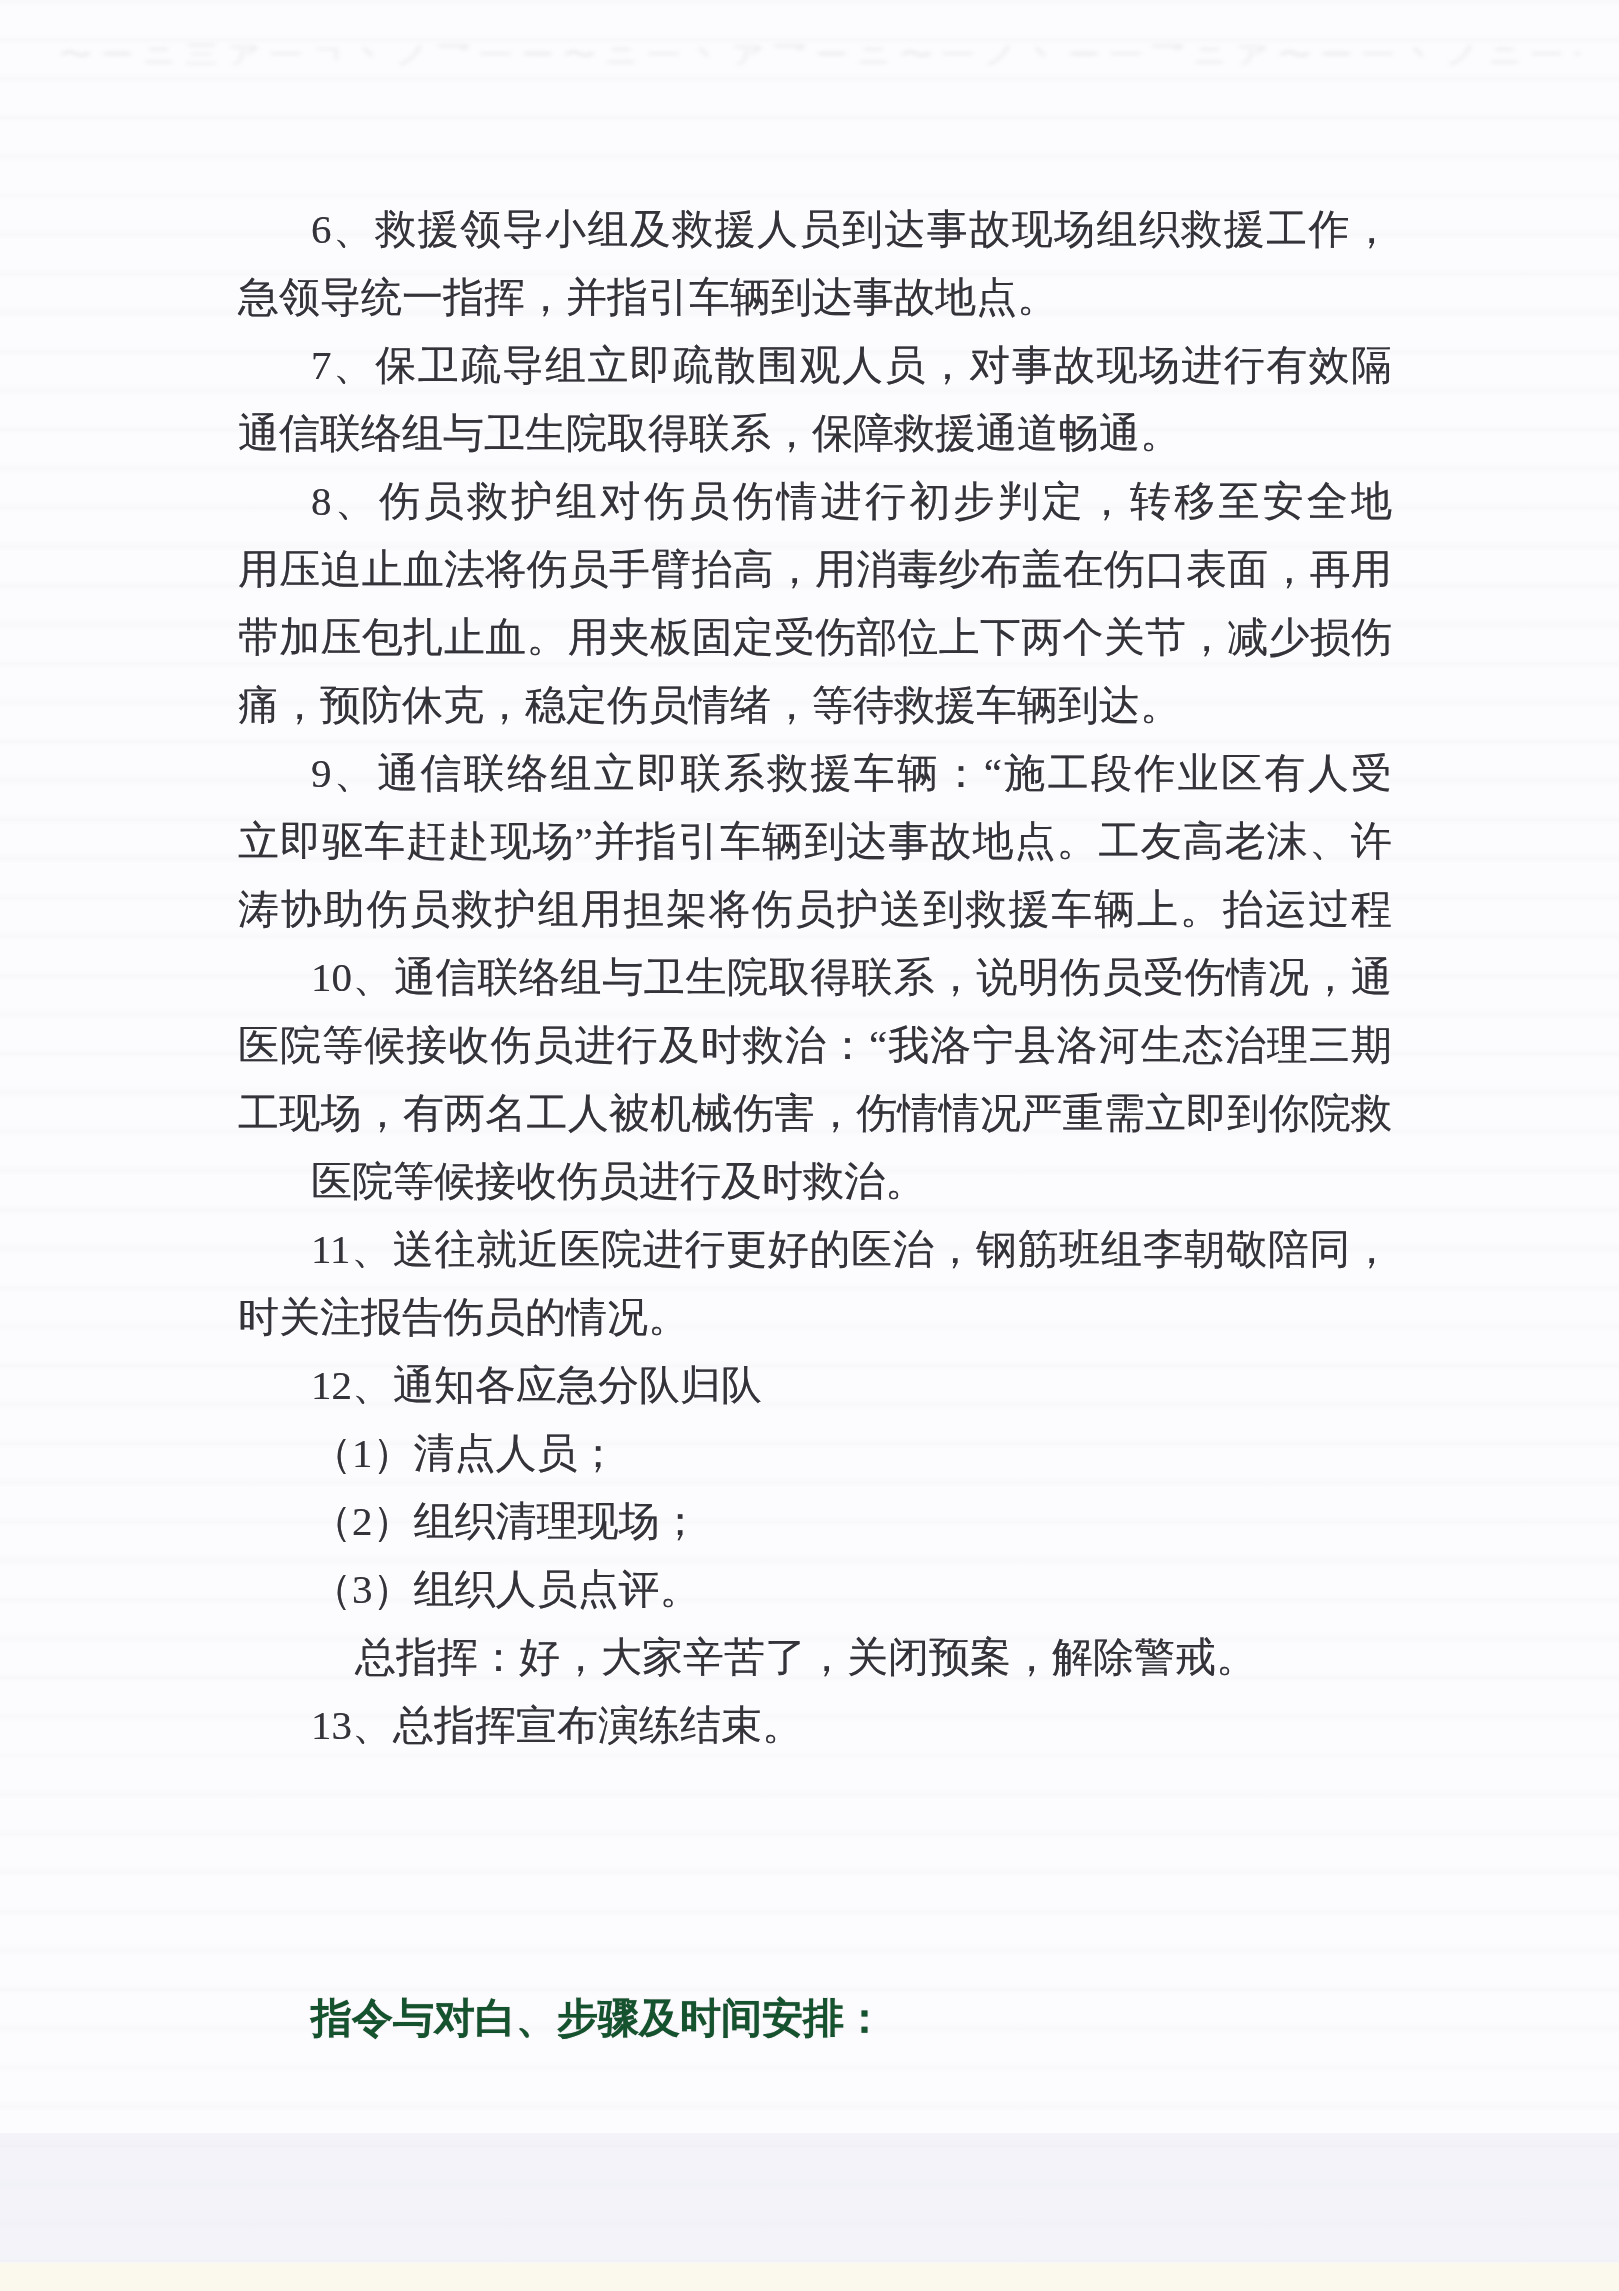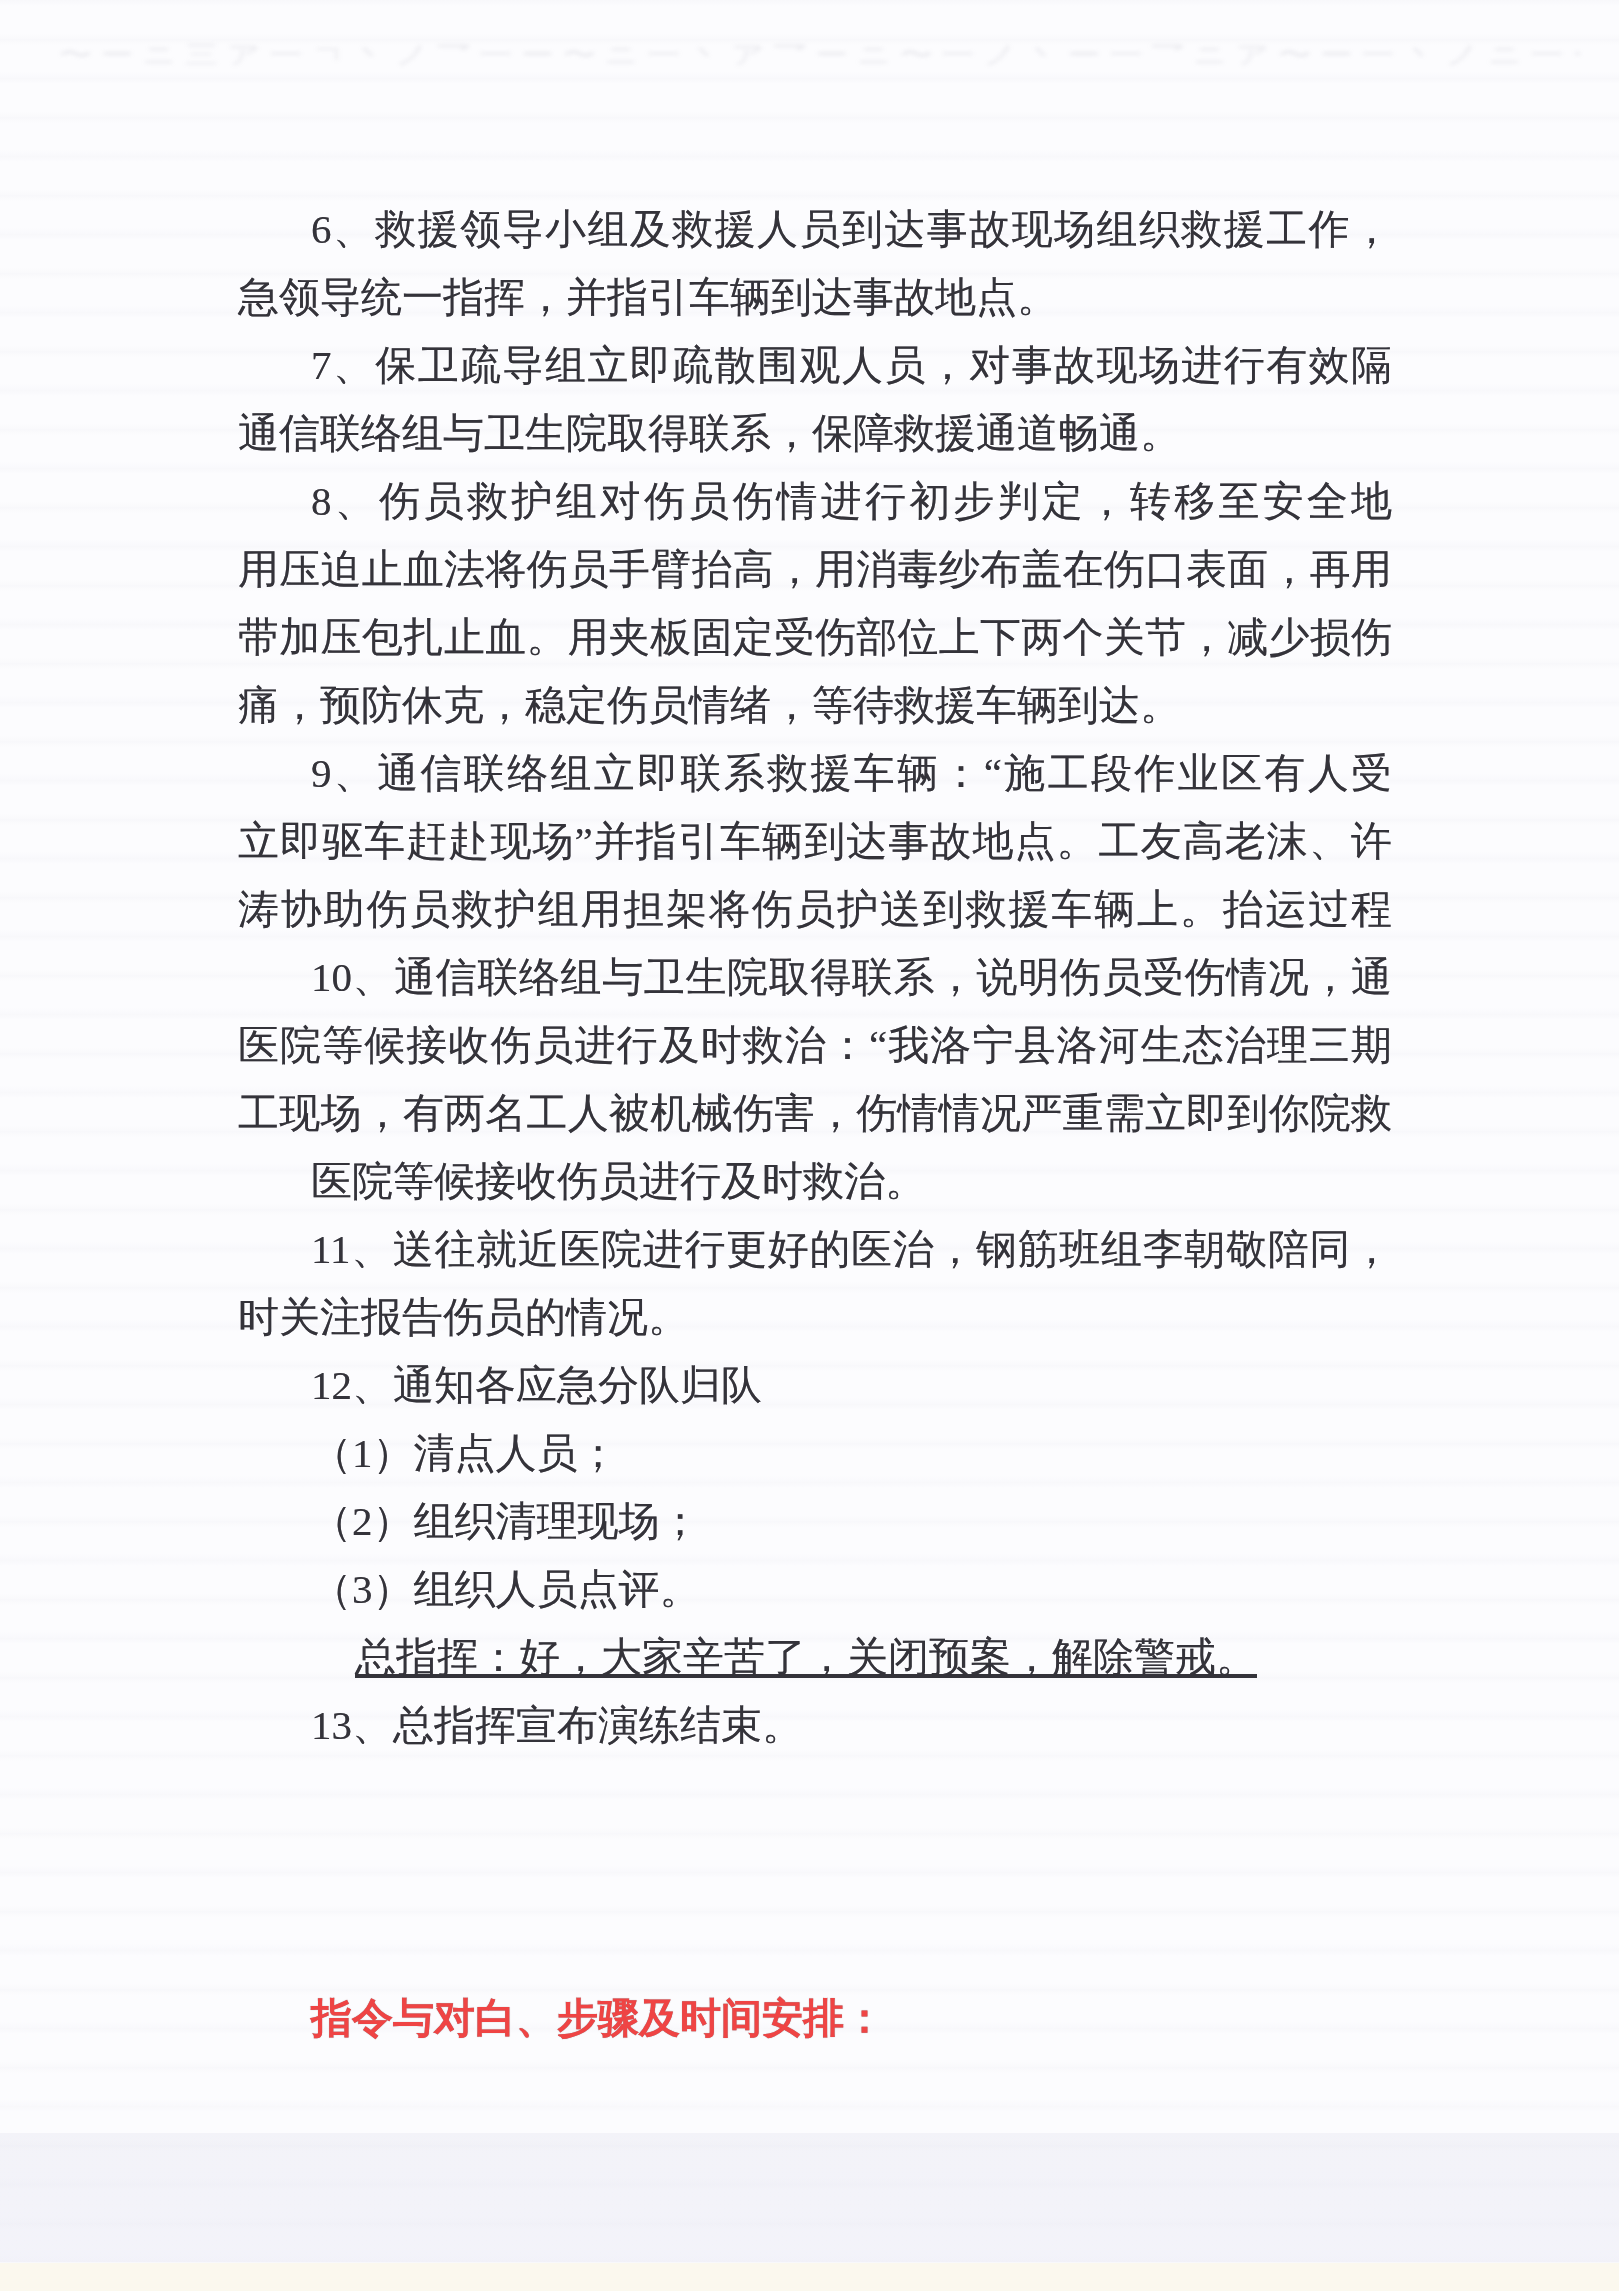--- a/index.html
+++ b/index.html
@@ -79,27 +79,27 @@
     white-space: nowrap;
   }
   .line.justify {
     white-space: normal;
     text-align: justify;
     text-align-last: justify;
     text-justify: inter-character;
     overflow: hidden;
   }
   .indent-para { padding-left: 73px; }
-  .indent-deep { padding-left: 117px; text-decoration: underline; }
+  .indent-deep { padding-left: 117px; }
   .heading {
     position: absolute;
     top: 1984px;
     left: 238px;
     width: 1154px;
-    color: #ef4444;
+    color: #14532d;
     font-size: 41px;
     line-height: 68px;
     font-weight: bold;
     padding-left: 73px;
     box-sizing: border-box;
     white-space: nowrap;
     text-shadow: 0 0 0.8px rgba(46,45,51,0.6);
   }
 </style>
 </head>

